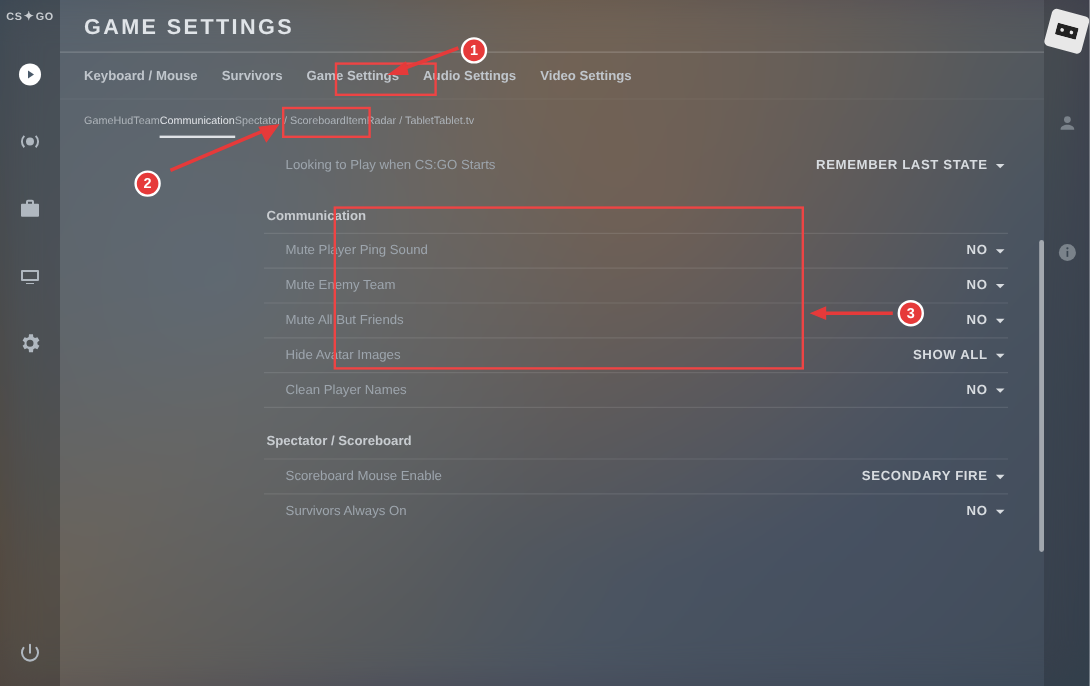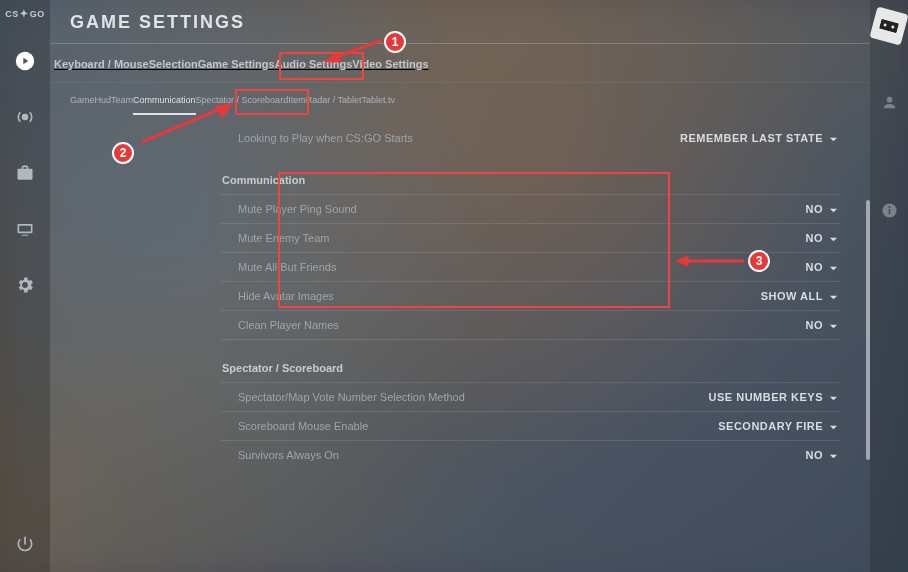--- a/index.html
+++ b/index.html
@@ -100,23 +100,23 @@
   border-bottom: 1px solid rgba(255,255,255,0.2);
 }
 .header h1 {
   color: #e0e4e8;
   font-size: 18px;
   font-weight: 600;
   letter-spacing: 2px;
 }
 .primary-tabs {
   display: flex;
-  padding: 14px 4px 12px;
+  padding: 14px 20px 12px;
+  gap: 20px;
   border-bottom: 1px solid rgba(255,255,255,0.06);
-  text-decoration: underline;
 }
 .primary-tabs .tab {
   color: #c0c6cc;
   font-size: 11px;
   font-weight: 600;
   cursor: pointer;
 }
 .secondary-tabs {
   display: flex;
   padding: 12px 20px 0;
@@ -283,21 +283,21 @@
 
 <div class="scrollbar-right"></div>
 
 <div class="main">
   <div class="header">
     <h1>GAME SETTINGS</h1>
   </div>
 
   <div class="primary-tabs">
     <div class="tab">Keyboard / Mouse</div>
-    <div class="tab">Selection</div>
+    <div class="tab">Survivors</div>
     <div class="tab">Game Settings</div>
     <div class="tab">Audio Settings</div>
     <div class="tab">Video Settings</div>
   </div>
 
   <div class="secondary-tabs">
     <div class="stab">Game</div>
     <div class="stab">Hud</div>
     <div class="stab">Team</div>
     <div class="stab active">Communication</div>
@@ -361,29 +361,20 @@
       <span class="value">
         <span>NO</span>
         <span class="chev"><svg viewBox="0 0 10 10">
               <path d="M1 3 L5 7 L9 3 Z"></path>
             </svg></span>
       </span>
     </div>
 
     <div class="section-head">Spectator / Scoreboard</div>
 
-    <div class="row">
-      <span class="label" style="max-width:230px">Spectator/Map Vote Number Selection Method</span>
-      <span class="value">
-        <span>USE NUMBER KEYS</span>
-        <span class="chev"><svg viewBox="0 0 10 10">
-              <path d="M1 3 L5 7 L9 3 Z"></path>
-            </svg></span>
-      </span>
-    </div>
     <div class="row">
       <span class="label">Scoreboard Mouse Enable</span>
       <span class="value">
         <span>SECONDARY FIRE</span>
         <span class="chev"><svg viewBox="0 0 10 10">
               <path d="M1 3 L5 7 L9 3 Z"></path>
             </svg></span>
       </span>
     </div>
     <div class="row">

